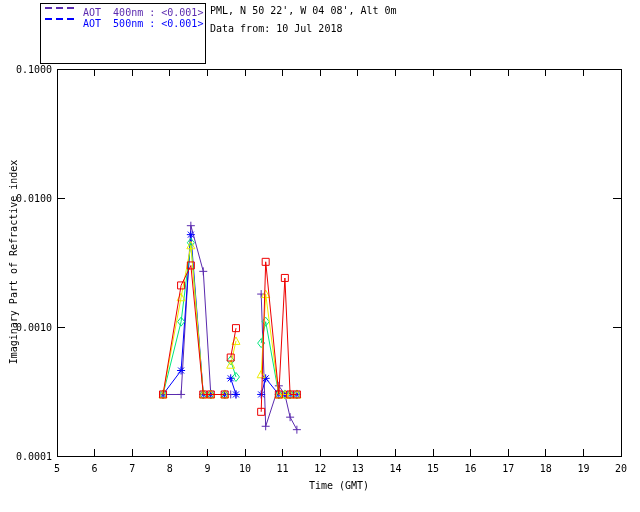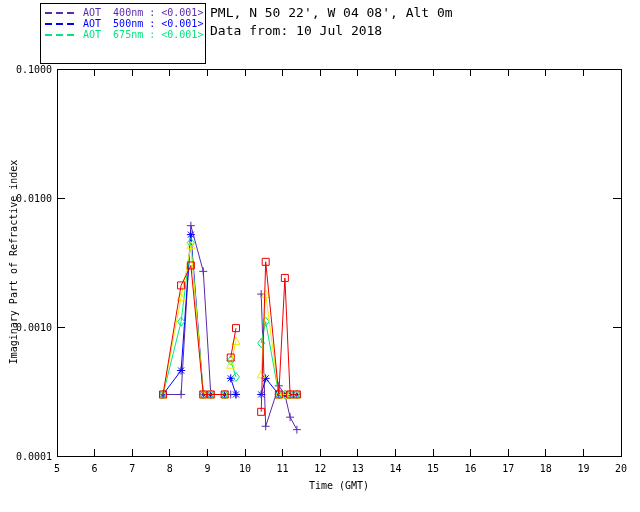--- a/index.html
+++ b/index.html
@@ -8,41 +8,37 @@
     overflow:hidden; font-family:"DejaVu Sans Mono", monospace;
   }
   #plot-svg { position:absolute; left:0; top:0; }
   .tick-label { font-size:10px; fill:#000; font-family:"DejaVu Sans Mono", monospace; }
   .axis-title { font-size:10px; fill:#000; font-family:"DejaVu Sans Mono", monospace; }
   .legend-box {
     position:absolute; left:40px; top:3px; width:166px; height:61px;
     border:1px solid #000; background:#fff; box-sizing:border-box;
     padding:3px 0 0 4px; z-index:2;
   }
-  .legend-row { display:flex; align-items:center; height:11px; }
+  .legend-row { display:flex; align-items:flex-start; height:11px; }
   .legend-dash { width:33px; height:2px; margin-right:5px; flex:none; }
   .legend-label { font-size:10px; white-space:pre; line-height:11px; }
   .header-block { position:absolute; left:210px; top:5px; z-index:2; }
-  .header-line { font-size:13px; color:#000; white-space:pre; height:18px; }
+  .header-line { font-size:10px; color:#000; white-space:pre; height:18px; }
 </style>
 </head>
 <body>
 
 <div class="legend-box" id="legend">
     <div class="legend-row">
       <span class="legend-dash" style="background: repeating-linear-gradient(90deg, rgb(90, 42, 174) 0px, rgb(90, 42, 174) 7px, transparent 7px, transparent 11px);"></span>
       <span class="legend-label" style="color: rgb(90, 42, 174);">AOT  400nm : &lt;0.001&gt;</span>
     </div>
     <div class="legend-row">
       <span class="legend-dash" style="background: repeating-linear-gradient(90deg, rgb(0, 0, 255) 0px, rgb(0, 0, 255) 7px, transparent 7px, transparent 11px);"></span>
       <span class="legend-label" style="color: rgb(0, 0, 255);">AOT  500nm : &lt;0.001&gt;</span>
-    </div>
-    <div class="legend-row">
-      <span class="legend-dash" style="background: repeating-linear-gradient(90deg, rgb(0, 230, 126) 0px, rgb(0, 230, 126) 7px, transparent 7px, transparent 11px);"></span>
-      <span class="legend-label" style="color: rgb(0, 230, 126);">AOT  675nm : &lt;0.001&gt;</span>
     </div>
   </div>
 
 <div class="header-block">
   <div class="header-line">PML, N 50 22', W 04 08', Alt 0m</div>
   <div class="header-line">Data from: 10 Jul 2018</div>
 </div>
 
 <svg id="plot-svg" width="640" height="512">
   <rect id="plot-frame" x="57" y="69" width="564" height="387" fill="none" stroke="#000" stroke-width="1" shape-rendering="crispEdges"></rect>

